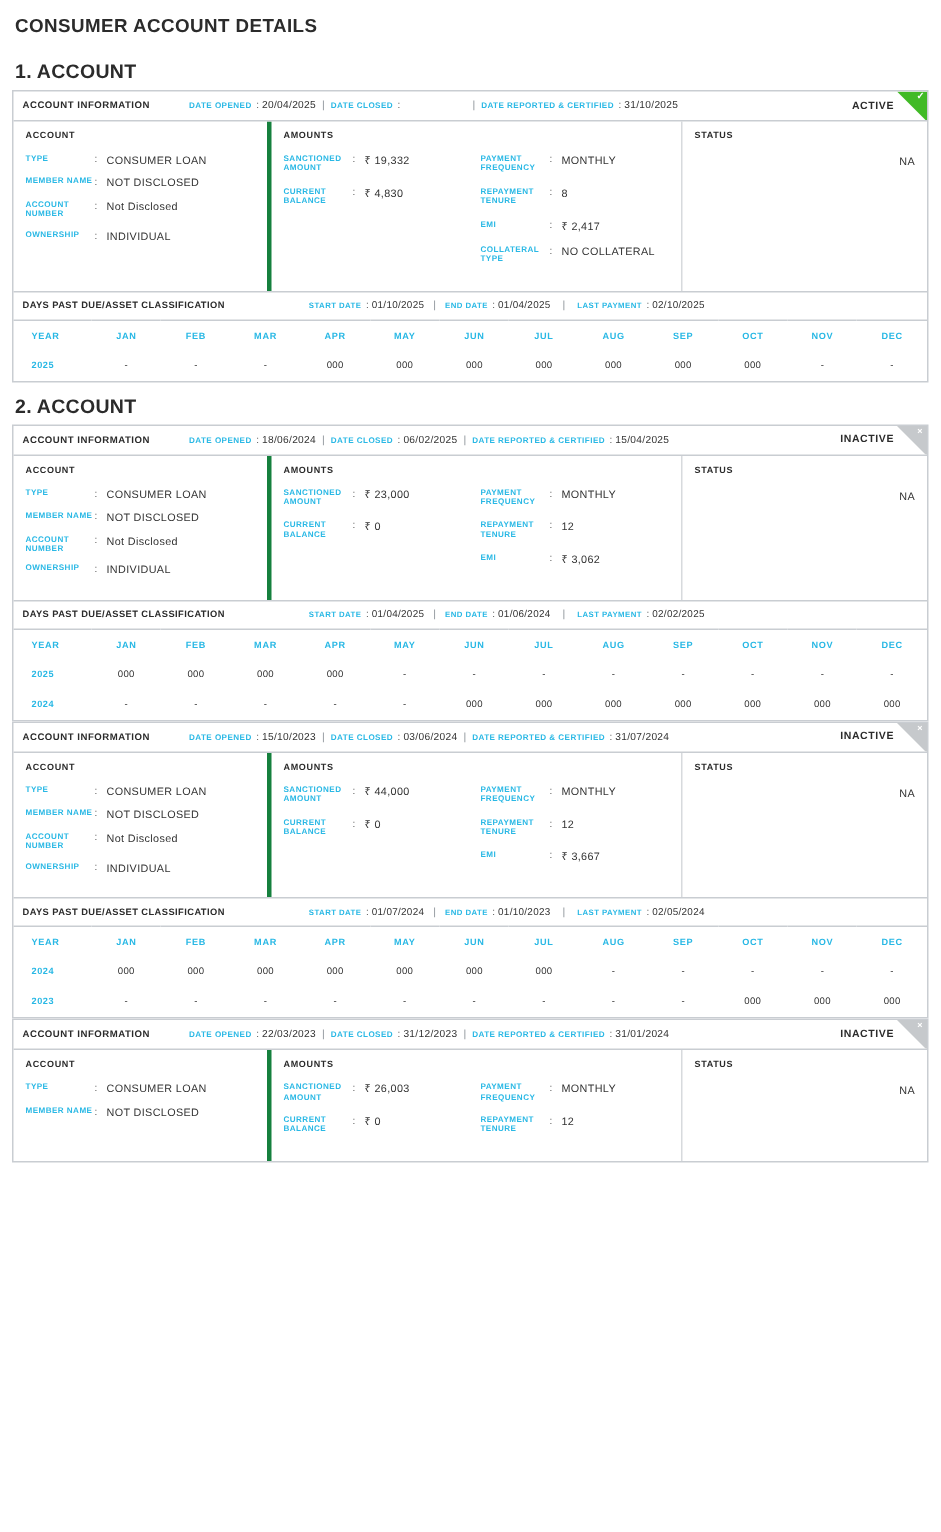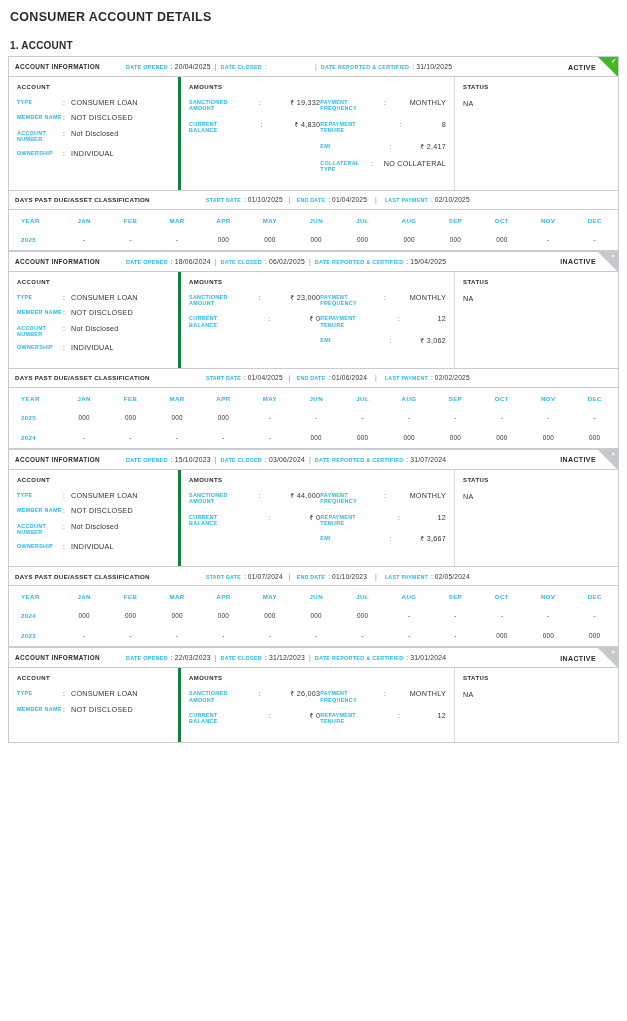--- a/index.html
+++ b/index.html
@@ -18,21 +18,21 @@
 
   .page-title {
     font-size: 12.5px;
     font-weight: bold;
     letter-spacing: 0.3px;
     color: #2b2b2b;
     margin: 4px 0 16px 2px;
   }
 
   .account-label {
-    font-size: 10px;
+    font-size: 13px;
     font-weight: bold;
     letter-spacing: 0.2px;
     color: #2b2b2b;
     margin: 8px 0 5px 2px;
   }
 
   .card {
     border: 1px solid #c9cdd2;
     background: #fff;
     position: relative;
@@ -125,23 +125,23 @@
     flex: 0 0 46px;
     text-transform: uppercase;
   }
   .kv .c { font-size: 6.6px; color: #555; width: 8px; flex: 0 0 8px; }
   .kv .v { font-size: 7.2px; color: #333; letter-spacing: 0.25px; }
 
   .amounts-grid { display: flex; }
   .amt-left { width: 140px; }
   .amt-right { width: 134px; }
   .amt-left .kv .k, .amt-right .kv .k { width: 46px; flex: 0 0 46px; }
-  .amt-left .kv, .amt-right .kv { margin-bottom: 9px; justify-content: space-between; }
-
-  .status-na { font-size: 7.2px; color: #333; letter-spacing: 0.25px; }
+  .amt-left .kv, .amt-right .kv { margin-bottom: 9px; }
+
+  .status-na { font-size: 7.2px; color: #333; letter-spacing: 0.25px; text-align: right; }
 
   
   .dpd-head {
     border-top: 1px solid #c9cdd2;
     height: 19px;
     display: flex;
     align-items: center;
     padding: 0 6px;
     white-space: nowrap;
     overflow: hidden;
@@ -342,20 +342,21 @@
               <td class="">000</td>
               <td class="">000</td>
               <td class="">000</td>
               <td class="">000</td>
               <td class="dash">-</td>
               <td class="dash">-</td>
             </tr>
           </tbody>
         </table>
       </div>
+      <div class="account-label">2. ACCOUNT</div>
       <div class="card">
         <div class="card-head">
           <span class="ci-title">ACCOUNT INFORMATION</span>
           <span style="width:26px"></span>
           <span class="head-field">
             <span class="hf-k">DATE OPENED</span>
             <span class="hf-sep">:</span>
             <span class="hf-v">18/06/2024</span>
           </span>
           <span class="pipe">|</span>

